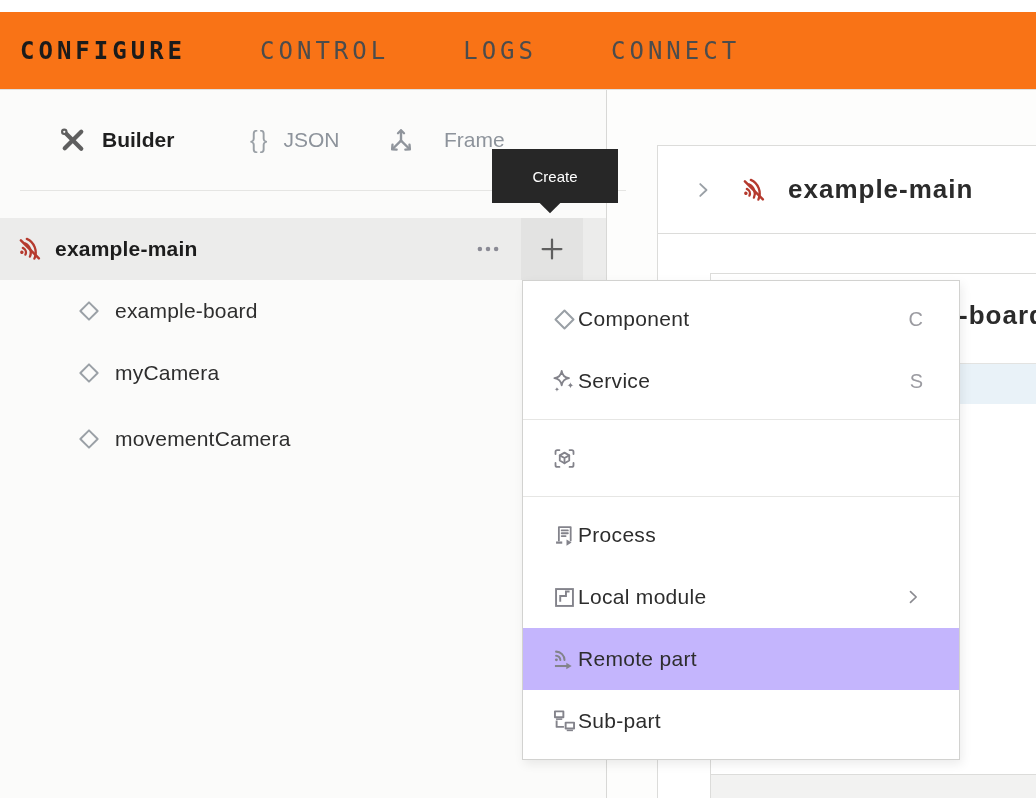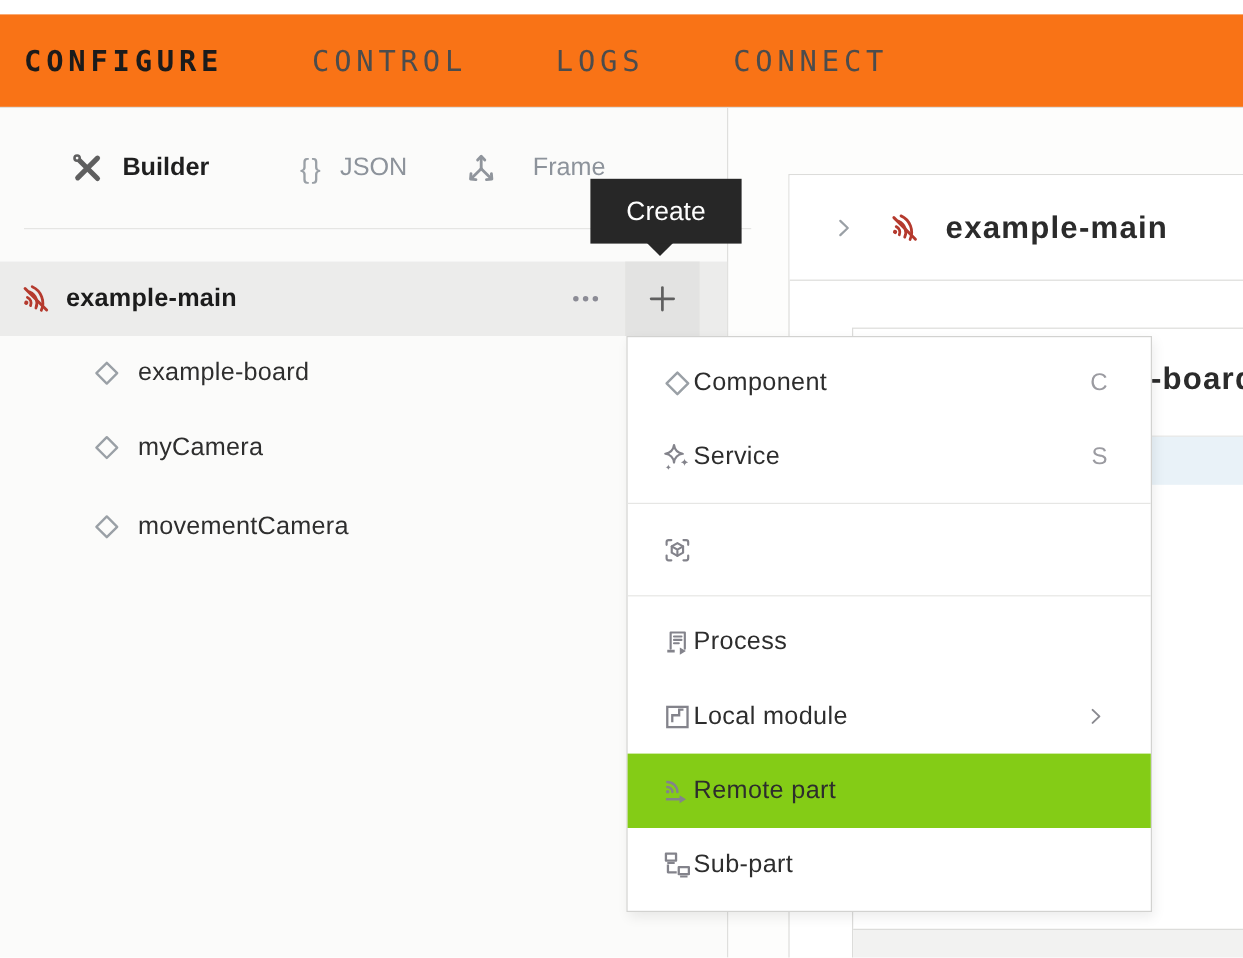--- a/index.html
+++ b/index.html
@@ -40,31 +40,31 @@
             align-items:center;justify-content:center;color:#8b8b95;cursor:pointer;}
   #plus-btn{position:absolute;left:521px;top:218px;width:62px;height:62px;background:#e3e3e2;
             display:flex;align-items:center;justify-content:center;color:#5f5f5f;cursor:pointer;z-index:20;}
   .child-row{position:absolute;left:0;width:606px;height:62px;display:flex;align-items:center;cursor:pointer;}
   .child-row .diamond{margin-left:76px;width:26px;height:26px;color:#9aa0a6;}
   .child-row .clabel{margin-left:13px;font-size:21px;font-weight:500;color:#2e2e2e;letter-spacing:.2px;}
 
   
   #tooltip{left:492px;top:149px;width:126px;height:54px;background:#272727;color:#ffffff;
            z-index:60;display:flex;align-items:center;justify-content:center;
-           font-size:22px;font-weight:500;}
+           font-size:15px;font-weight:500;}
   #tooltip-arrow{left:542px;top:194px;width:16px;height:16px;background:#272727;
                  transform:rotate(45deg);z-index:59;}
 
   
   #create-menu{left:522px;top:280px;width:438px;background:#ffffff;border:1px solid #d2d2d0;
                box-sizing:border-box;z-index:40;box-shadow:2px 4px 10px rgba(0,0,0,0.08);}
   .menu-section{padding:7px 0;}
   .menu-section + .menu-section{border-top:1px solid #e6e6e4;}
   .menu-item{height:62px;display:flex;align-items:center;padding:0 36px 0 28px;cursor:pointer;}
-  .menu-item.hl{background:#84cc16;align-items:center;}
+  .menu-item.hl{background:#c4b5fd;align-items:center;}
   .menu-item .mi-icon{width:27px;height:27px;color:#83838b;flex:0 0 27px;}
   .menu-item .mi-label{margin-left:0;font-size:21px;color:#2d2d2d;letter-spacing:.3px;}
   .menu-item .mi-right{margin-left:auto;font-size:20px;color:#9b9ba1;
                        font-family:"Liberation Sans",sans-serif;}
   .menu-item .mi-chev{margin-left:auto;width:20px;height:20px;color:#8a8a90;}
 
   
   #part-outer{left:657px;top:145px;width:430px;height:700px;border:1px solid #dcdcda;
               background:#ffffff;box-sizing:border-box;z-index:5;}
   #part-header{position:absolute;left:0;top:0;width:100%;height:88px;

